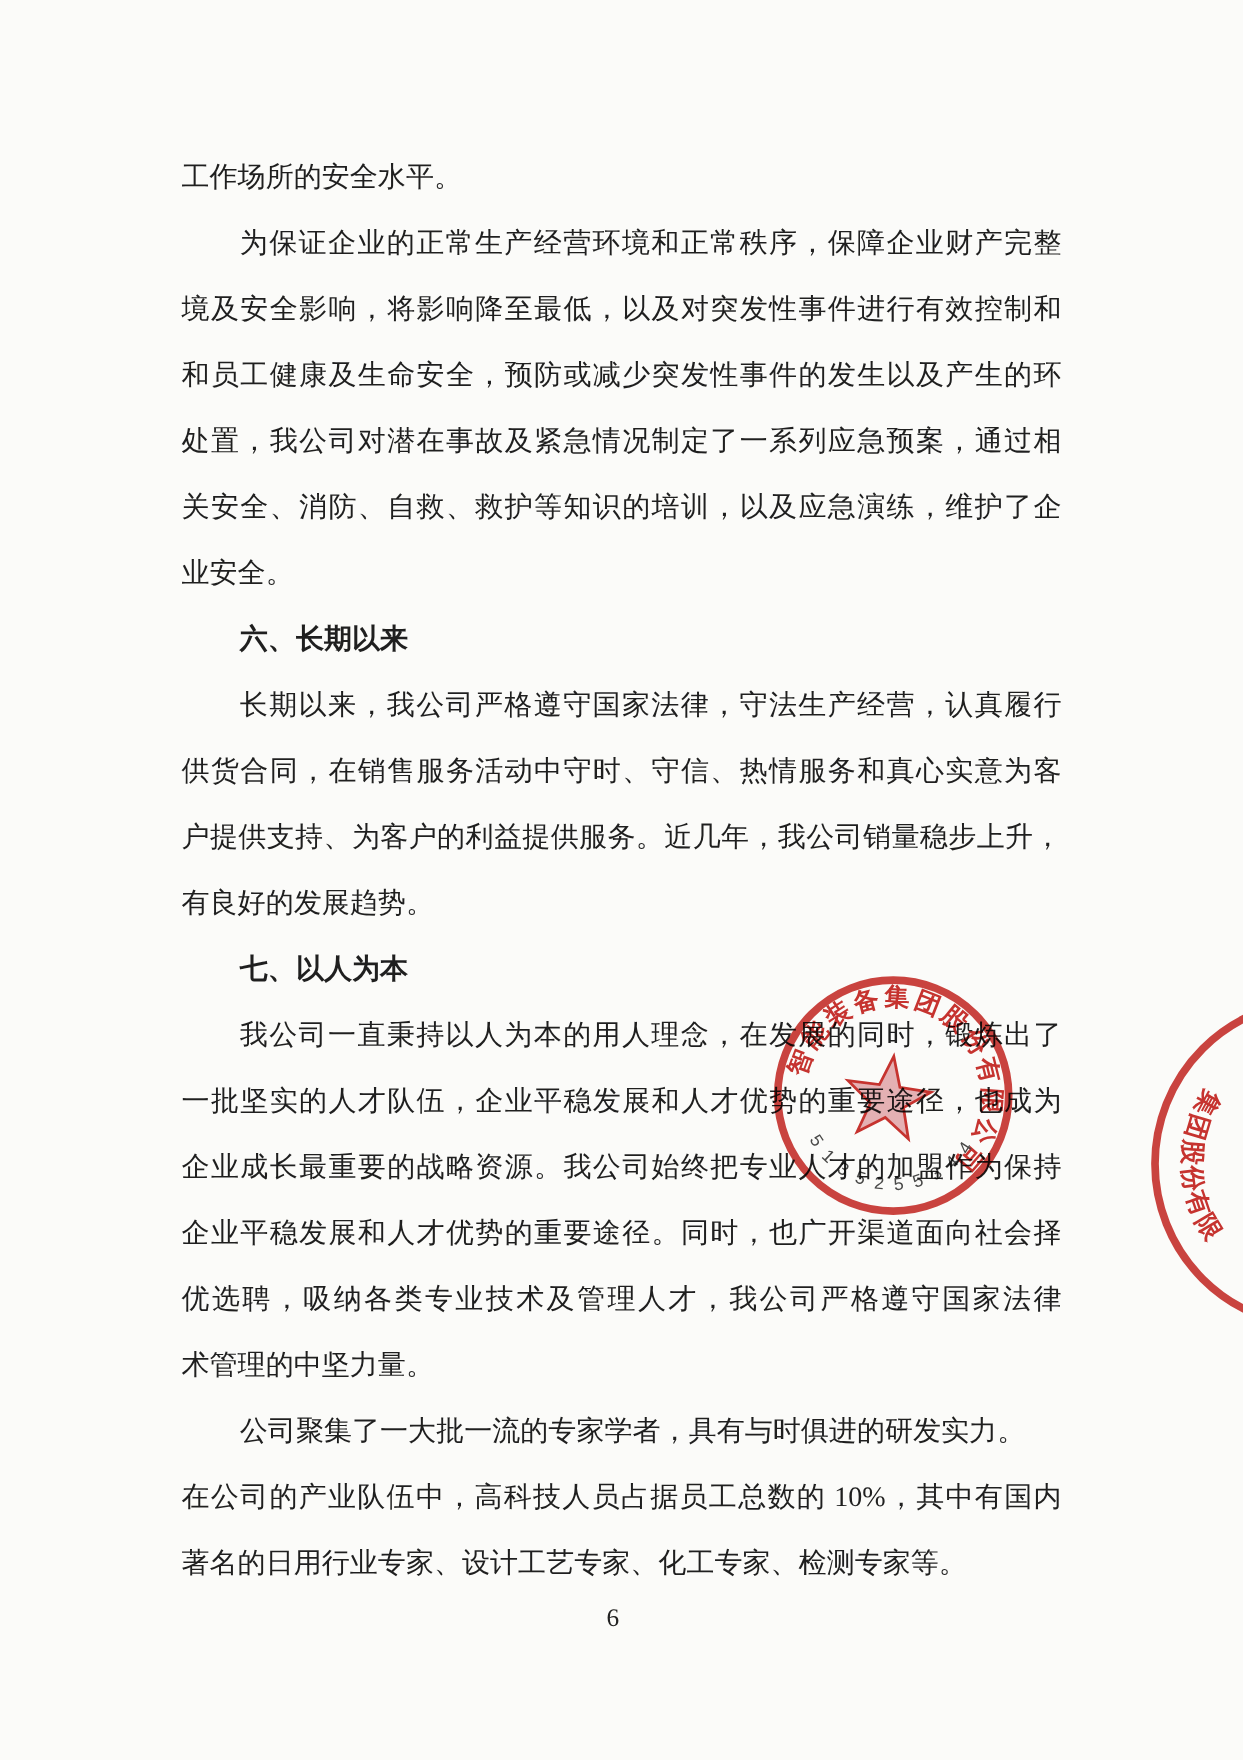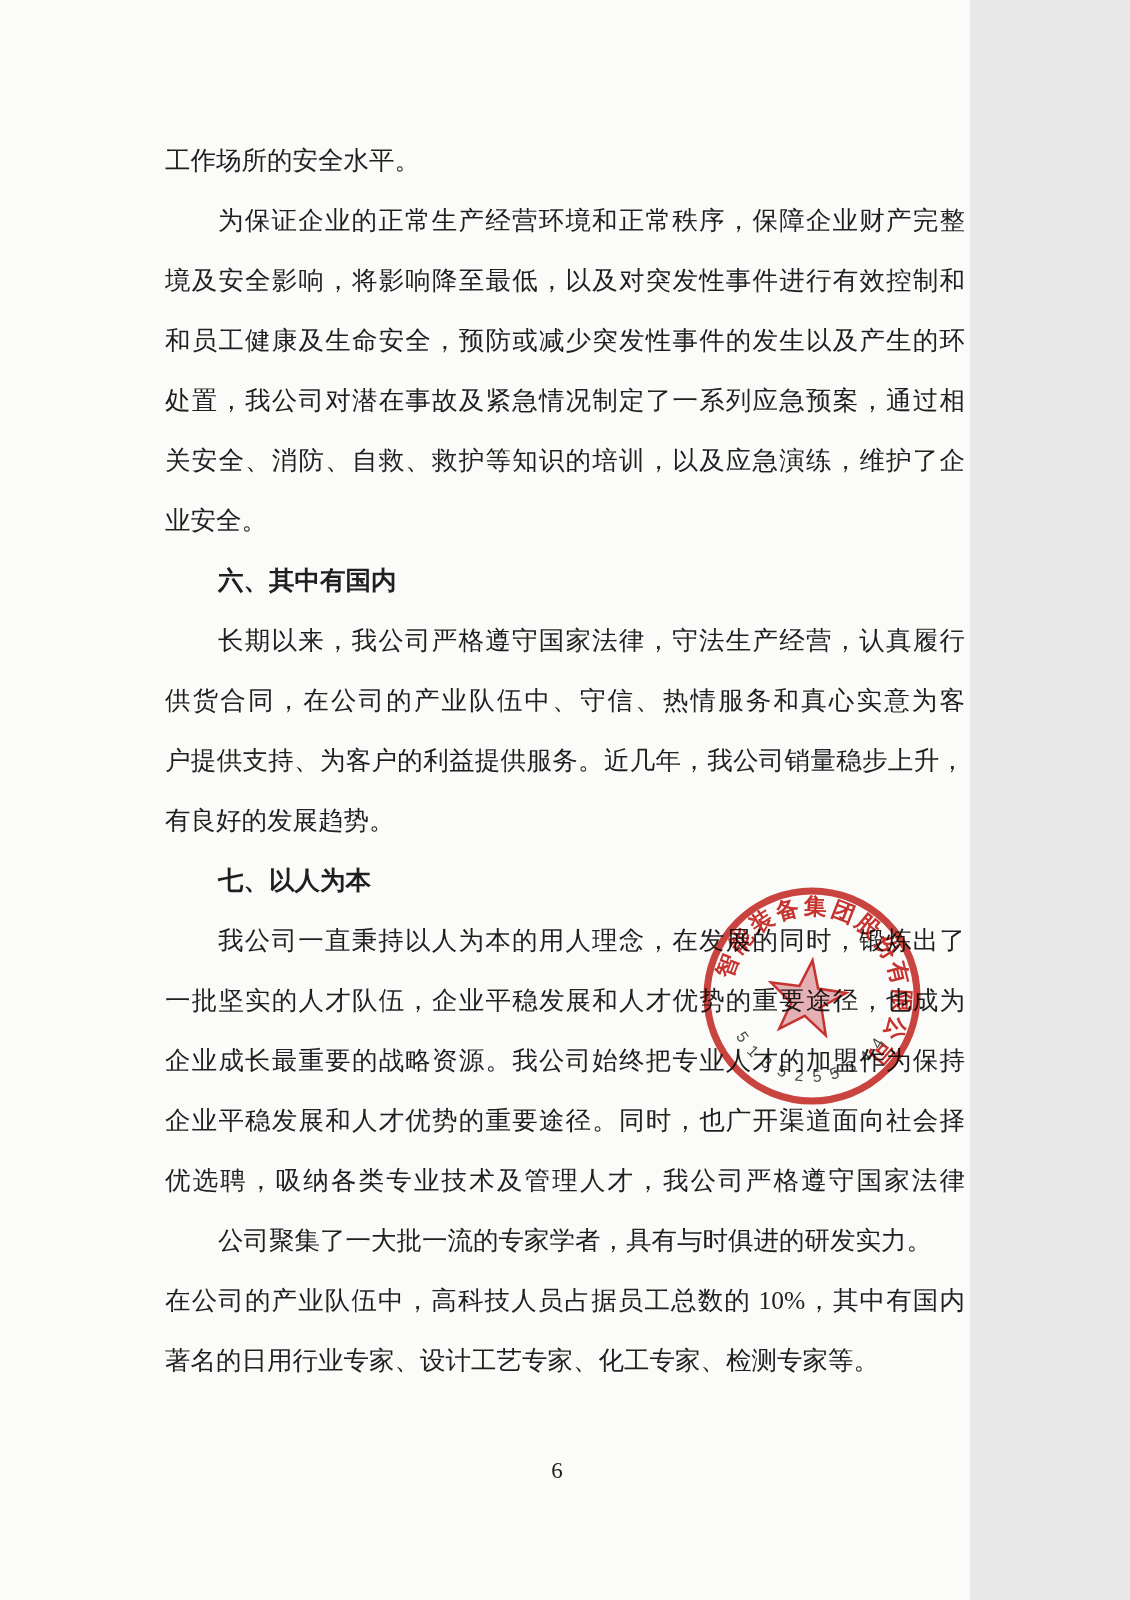--- a/index.html
+++ b/index.html
@@ -2,21 +2,21 @@
 <html><head>
 <meta charset="utf-8">
 <style>
   html,body{margin:0;padding:0;}
   body{
     font-family:"Liberation Serif", serif;
     background:#e8e8e8;
   }
   .page{
     position:relative;
-    width:970px;
+    width:1130px;
     height:1600px;
     background:#fbfbf9;
     overflow:hidden;
     color:#1f1f1f;
   }
   .text-block{
     position:absolute;
     left:165px;
     top:131px;
     width:800px;
@@ -95,31 +95,32 @@
 <div class="page">
 
   <div class="text-block">
       <div class="line">工作场所的安全水平。</div>
       <div class="line indent fill">为保证企业的正常生产经营环境和正常秩序，保障企业财产完整</div>
       <div class="line fill">境及安全影响，将影响降至最低，以及对突发性事件进行有效控制和</div>
       <div class="line fill">和员工健康及生命安全，预防或减少突发性事件的发生以及产生的环</div>
       <div class="line fill">处置，我公司对潜在事故及紧急情况制定了一系列应急预案，通过相</div>
       <div class="line fill">关安全、消防、自救、救护等知识的培训，以及应急演练，维护了企</div>
       <div class="line">业安全。</div>
-      <div class="line heading indent">六、其中有国内</div>
+      <div class="line heading indent">六、长期以来</div>
       <div class="line indent fill">长期以来，我公司严格遵守国家法律，守法生产经营，认真履行</div>
-      <div class="line fill">供货合同，在公司的产业队伍中、守信、热情服务和真心实意为客</div>
+      <div class="line fill">供货合同，在销售服务活动中守时、守信、热情服务和真心实意为客</div>
       <div class="line fill">户提供支持、为客户的利益提供服务。近几年，我公司销量稳步上升，</div>
       <div class="line">有良好的发展趋势。</div>
       <div class="line heading indent">七、以人为本</div>
       <div class="line indent fill">我公司一直秉持以人为本的用人理念，在发展的同时，锻炼出了</div>
       <div class="line fill">一批坚实的人才队伍，企业平稳发展和人才优势的重要途径，也成为</div>
       <div class="line fill">企业成长最重要的战略资源。我公司始终把专业人才的加盟作为保持</div>
       <div class="line fill">企业平稳发展和人才优势的重要途径。同时，也广开渠道面向社会择</div>
       <div class="line fill">优选聘，吸纳各类专业技术及管理人才，我公司严格遵守国家法律</div>
+      <div class="line">术管理的中坚力量。</div>
       <div class="line indent">公司聚集了一大批一流的专家学者，具有与时俱进的研发实力。</div>
       <div class="line fill">在公司的产业队伍中，高科技人员占据员工总数的 10%，其中有国内</div>
       <div class="line">著名的日用行业专家、设计工艺专家、化工专家、检测专家等。</div>
     </div>
 
   <div class="page-number">6</div>
 
   <svg class="seal-layer" viewBox="0 0 1130 1600" width="1130" height="1600" xmlns="http://www.w3.org/2000/svg">
     <defs>
       <path id="sealArcPath" d="M 731.2 981.8 A 82 82 0 1 1 864.7 1058.8" fill="none"></path>

